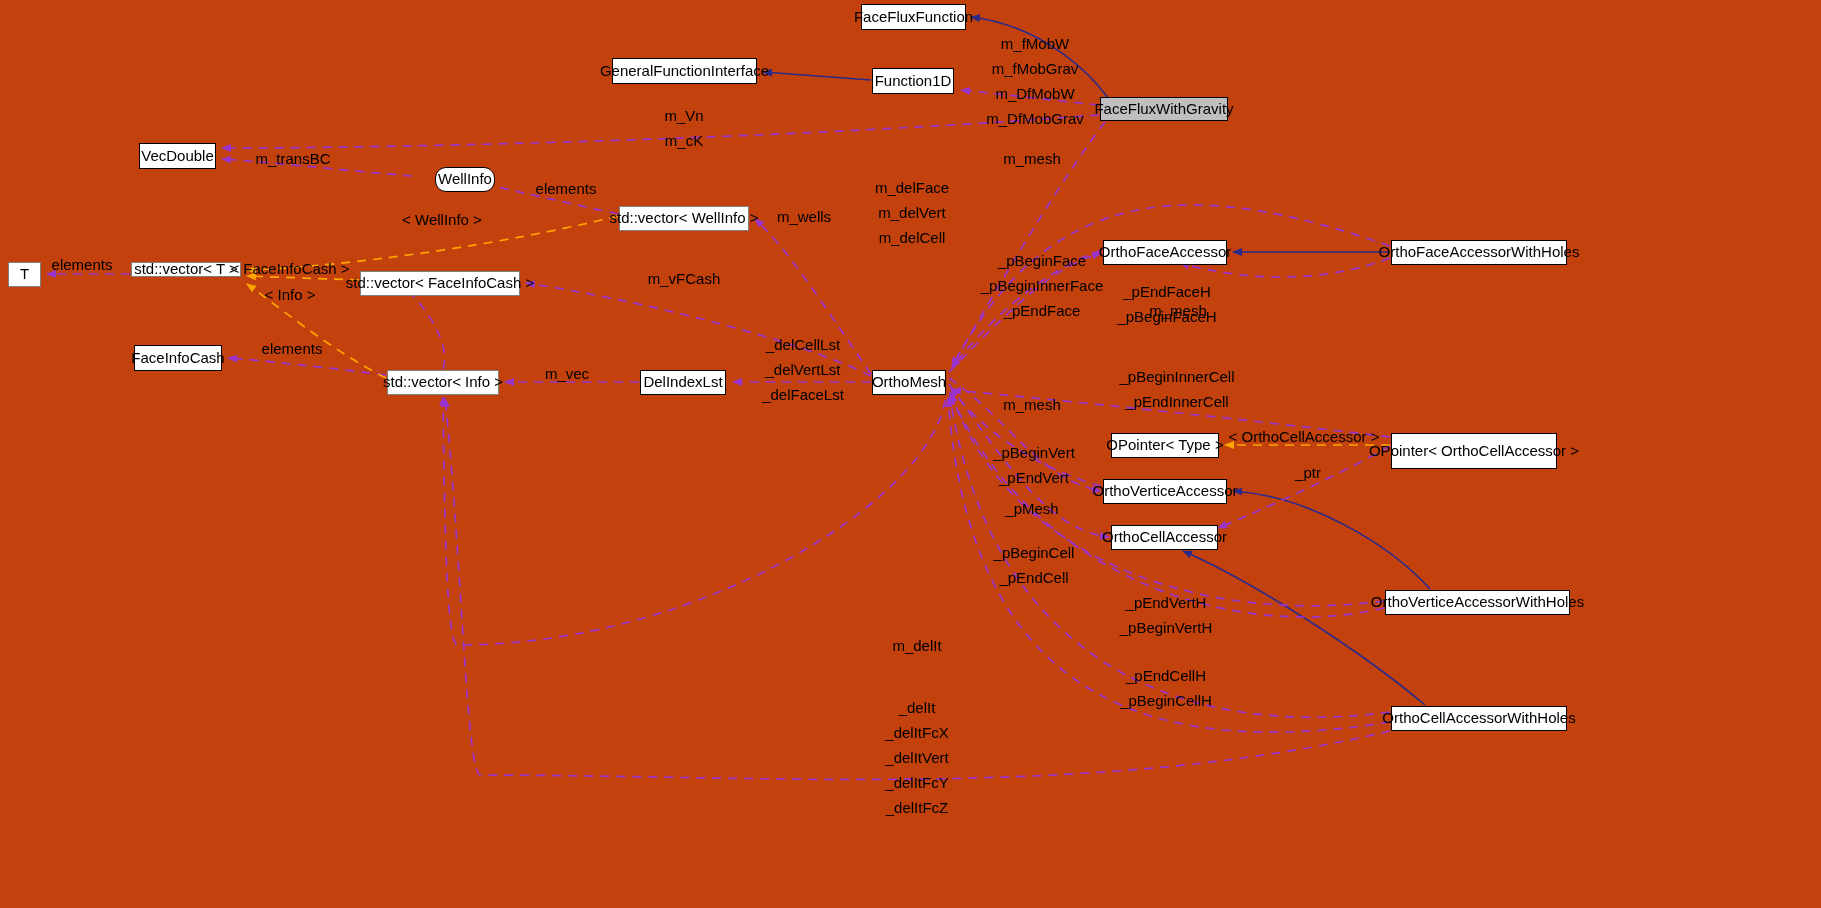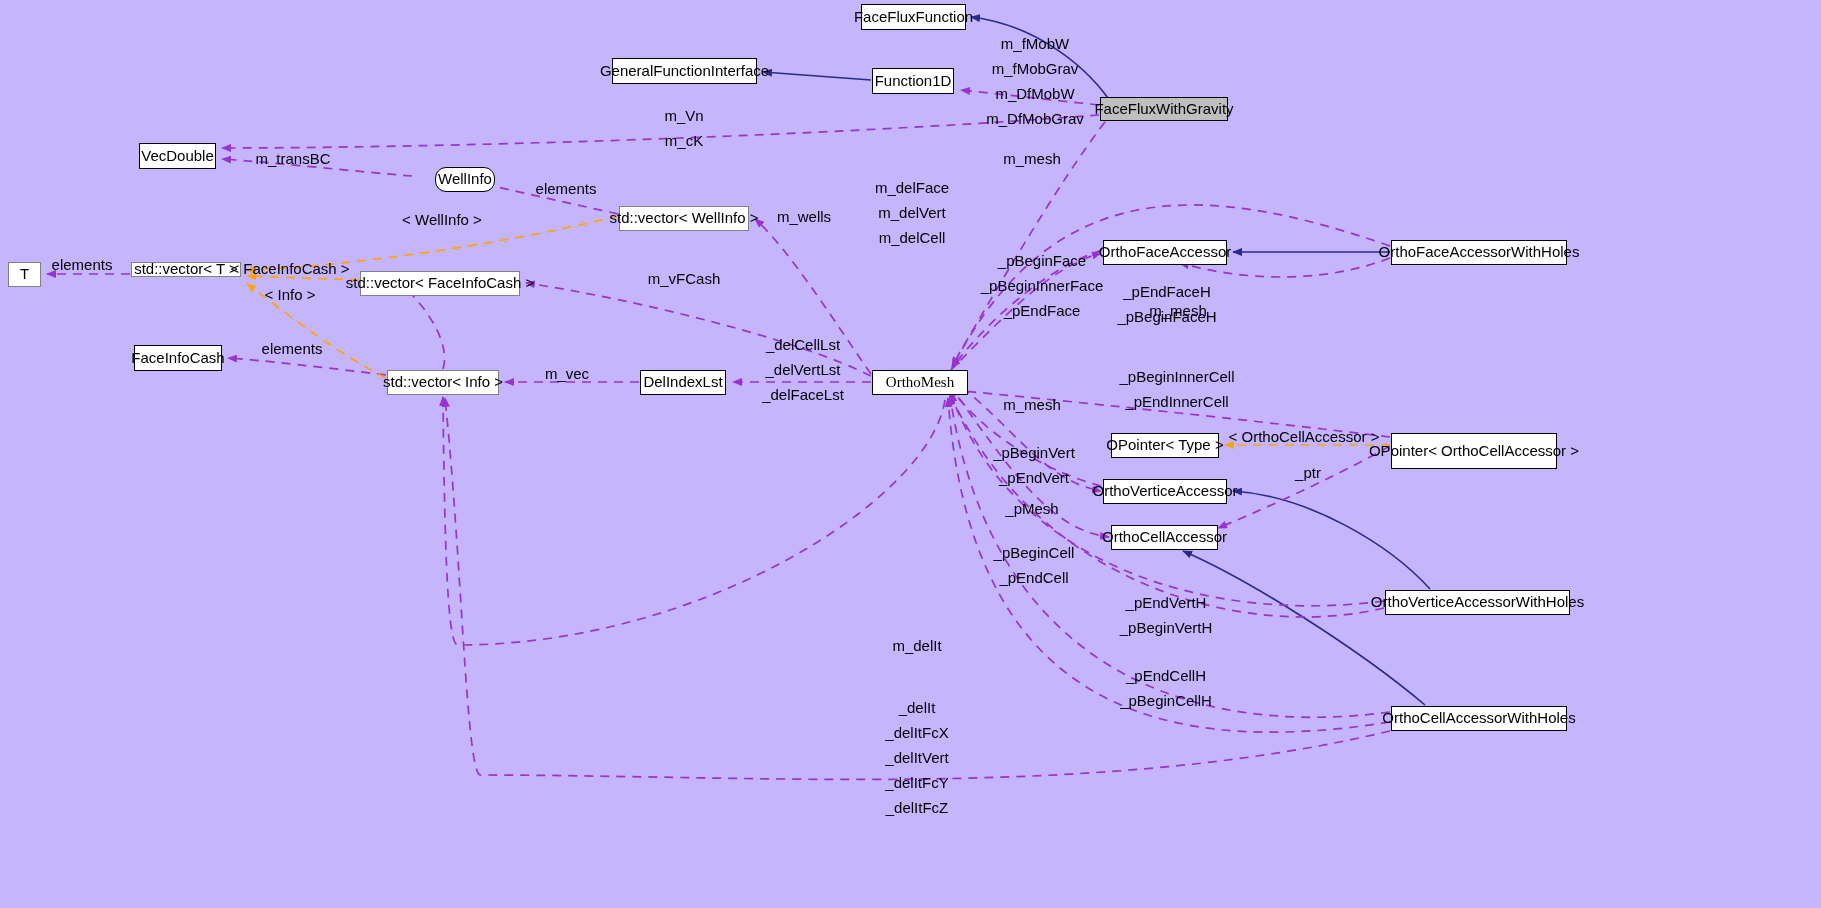--- a/index.html
+++ b/index.html
@@ -7,21 +7,21 @@
     padding: 0;
     background: #ffffff;
   }
   body {
     font-family: "Liberation Sans", sans-serif;
   }
   #diagram {
     position: relative;
     width: 1821px;
     height: 908px;
-    background: #c4b5fd;
+    background: #c2410c;
     overflow: hidden;
   }
   #edge-layer {
     position: absolute;
     left: 0;
     top: 0;
     width: 1821px;
     height: 908px;
     pointer-events: none;
   }
@@ -193,21 +193,21 @@
   </div>
   <div class="node" style="left:134px;top:345px;width:88px;height:26px;">
     <span>FaceInfoCash</span>
   </div>
   <div class="node gray-border" style="left:387px;top:370px;width:112px;height:25px;">
     <span>std::vector&lt; Info &gt;</span>
   </div>
   <div class="node" style="left:640px;top:370px;width:86px;height:25px;">
     <span>DelIndexLst</span>
   </div>
-  <div class="node" style="left:872px;top:370px;width:96px;height:25px;font-family:Liberation Serif, serif;">
+  <div class="node" style="left:872px;top:370px;width:74px;height:25px;">
     <span>OrthoMesh</span>
   </div>
   <div class="node" style="left:1111px;top:433px;width:108px;height:25px;">
     <span>OPointer&lt; Type &gt;</span>
   </div>
   <div class="node" style="left:1391px;top:433px;width:166px;height:36px;">
     <span>OPointer&lt; OrthoCellAccessor &gt;</span>
   </div>
   <div class="node" style="left:1103px;top:479px;width:124px;height:25px;">
     <span>OrthoVerticeAccessor</span>

